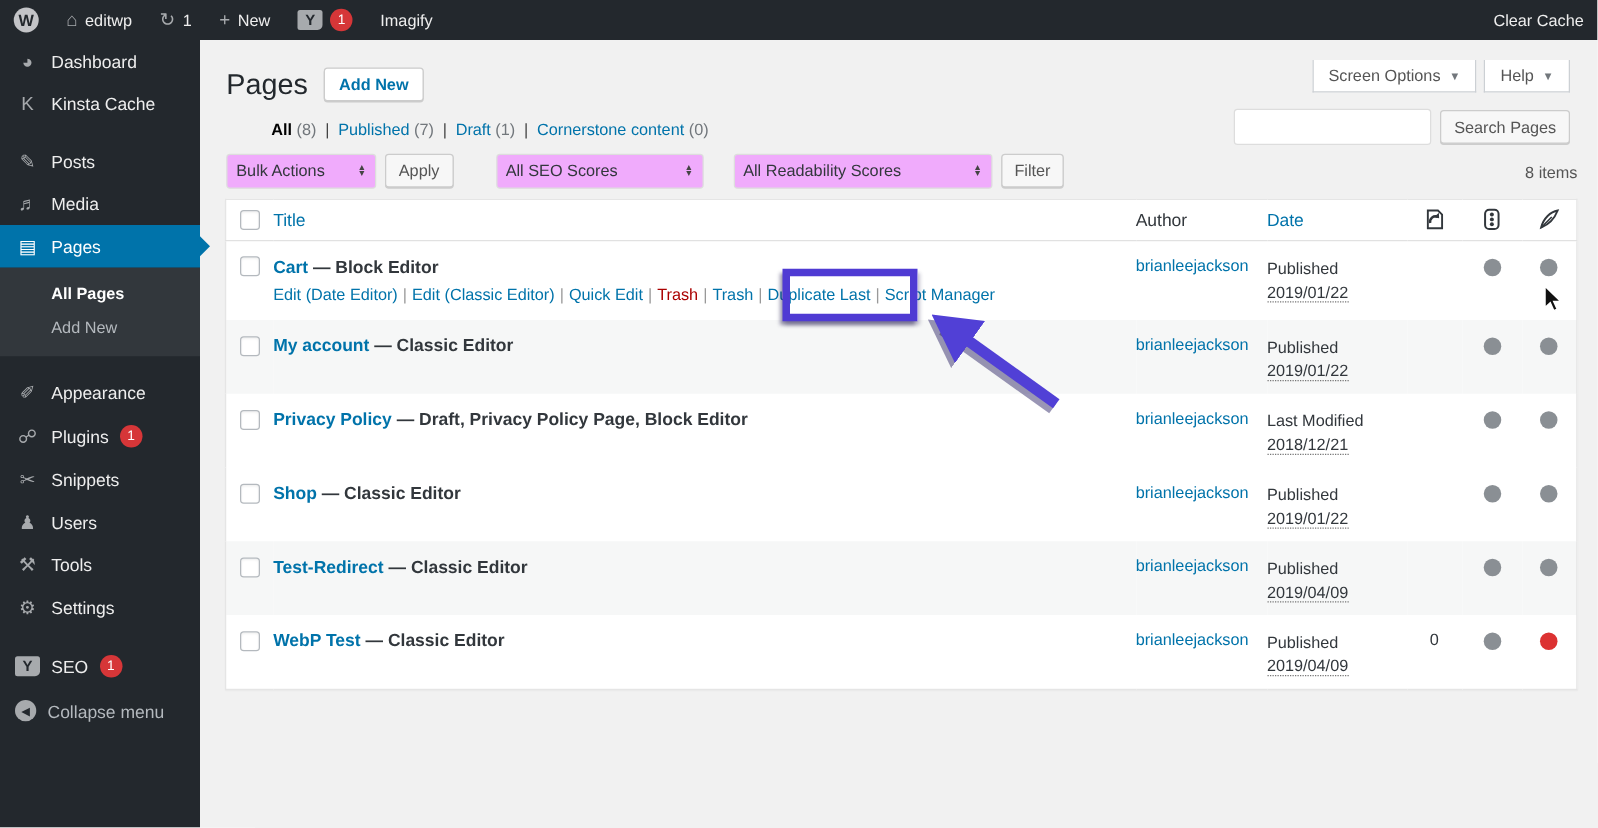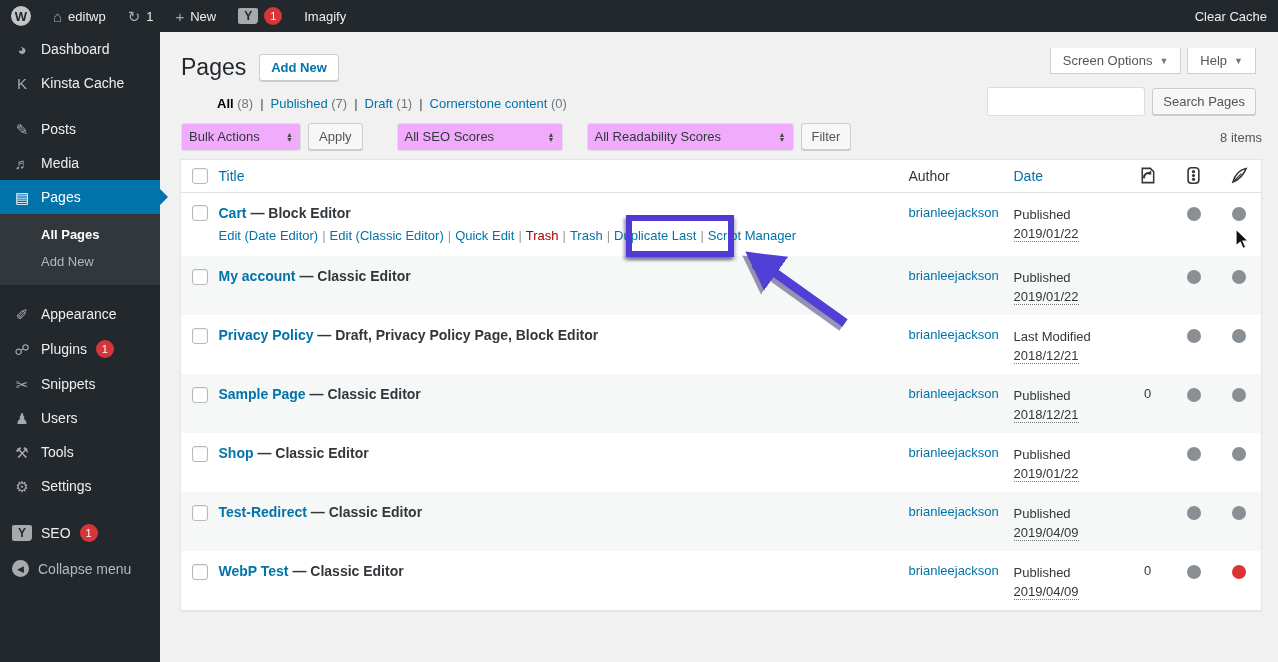--- a/index.html
+++ b/index.html
@@ -332,34 +332,20 @@
           </td>
           <td class="authorcell"><a>brianleejackson</a></td>
           <td class="datecell">
             <div>Last Modified</div>
             <div><span class="date-val">2018/12/21</span></div>
           </td>
           <td class="redircell"></td>
           <td class="dotcell"><span class="dot" style="background: rgb(138, 143, 148);"></span></td>
           <td class="dotcell"><span class="dot" style="background: rgb(138, 143, 148);"></span></td>
         </tr>
-        <tr class="rowline stripe">
-          <td class="cbcell"><span class="cb"></span></td>
-          <td>
-            <div class="rowtitle"><a>Sample Page</a><span> — Classic Editor</span></div>
-          </td>
-          <td class="authorcell"><a>brianleejackson</a></td>
-          <td class="datecell">
-            <div>Published</div>
-            <div><span class="date-val">2018/12/21</span></div>
-          </td>
-          <td class="redircell">0</td>
-          <td class="dotcell"><span class="dot" style="background: rgb(138, 143, 148);"></span></td>
-          <td class="dotcell"><span class="dot" style="background: rgb(138, 143, 148);"></span></td>
-        </tr>
         <tr class="rowline">
           <td class="cbcell"><span class="cb"></span></td>
           <td>
             <div class="rowtitle"><a>Shop</a><span> — Classic Editor</span></div>
           </td>
           <td class="authorcell"><a>brianleejackson</a></td>
           <td class="datecell">
             <div>Published</div>
             <div><span class="date-val">2019/01/22</span></div>
           </td>

